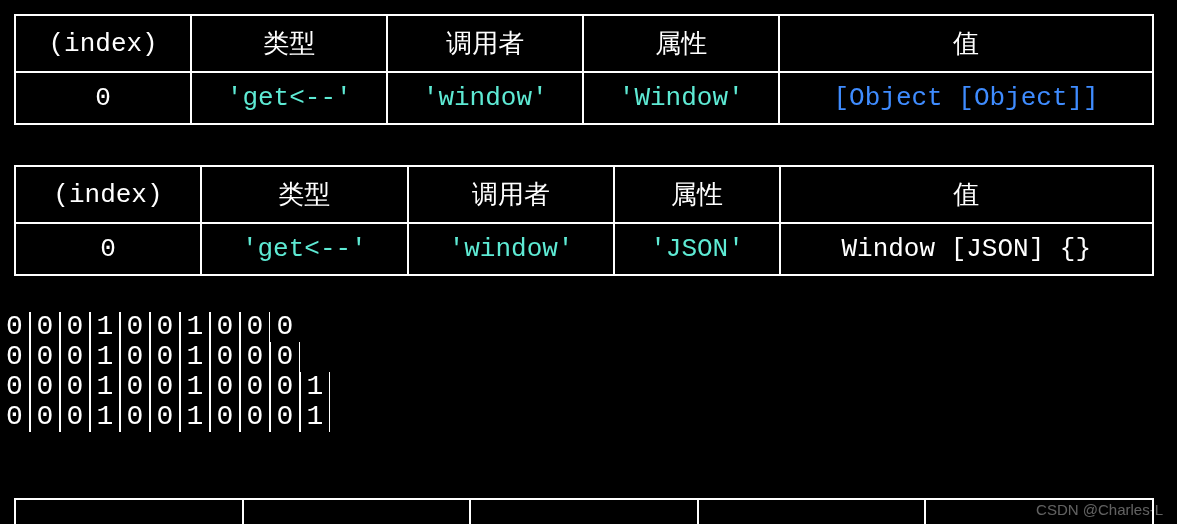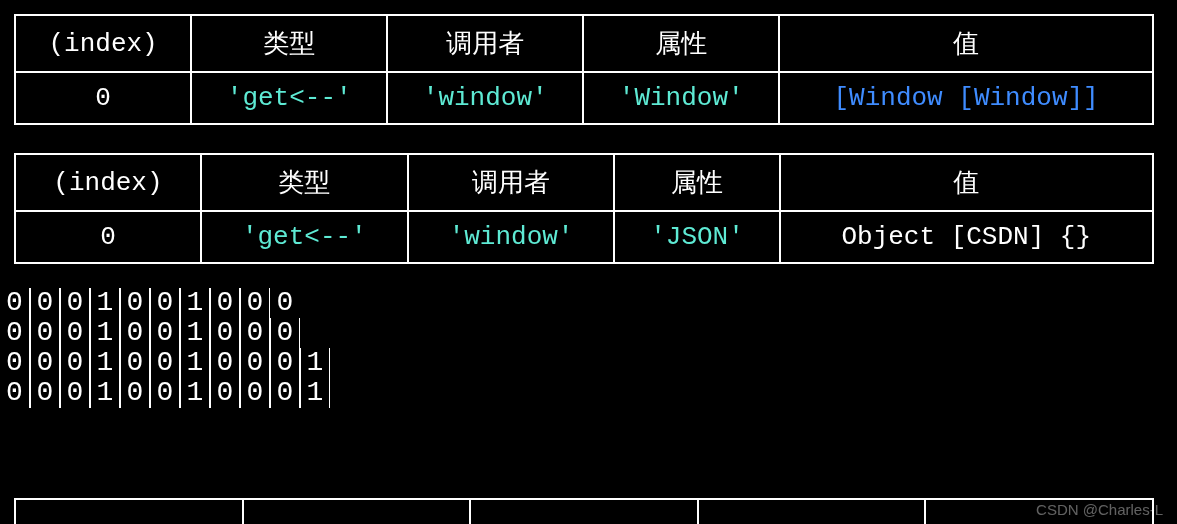--- a/index.html
+++ b/index.html
@@ -8,21 +8,21 @@
     background:#000; color:#fff;
     font-family: "SimSun","NSimSun","FangSong","Courier New",monospace;
     font-size:26px;
     overflow:hidden;
     position:relative;
   }
   .wrap { padding:14px 14px 0 14px; }
   table.console {
     border-collapse:collapse;
     width:1140px;
-    margin-bottom:28px;
+    margin-bottom:40px;
   }
   table.console th, table.console td {
     border:2px solid #fff;
     padding:10px 14px;
     text-align:center;
     font-weight:normal;
     white-space:nowrap;
   }
   .c-green { color:#5eead4; }
   .c-blue  { color:#3f8cff; }
@@ -63,40 +63,40 @@
       <th>类型</th>
       <th>调用者</th>
       <th>属性</th>
       <th>值</th>
     </tr>
     <tr>
       <td class="c-white">0</td>
       <td class="c-green">'get&lt;--'</td>
       <td class="c-green">'window'</td>
       <td class="c-green">'Window'</td>
-      <td class="c-blue">[Window [Window]]</td>
+      <td class="c-blue">[Object [Object]]</td>
     </tr>
   </tbody>
     </table>
 
   <table class="console">
     <tbody>
         <tr>
       <th>(index)</th>
       <th>类型</th>
       <th>调用者</th>
       <th>属性</th>
       <th>值</th>
     </tr>
     <tr>
       <td class="c-white">0</td>
       <td class="c-green">'get&lt;--'</td>
       <td class="c-green">'window'</td>
       <td class="c-green">'JSON'</td>
-      <td class="c-white">Object [CSDN] {}</td>
+      <td class="c-white">Window [JSON] {}</td>
     </tr>
   </tbody>
     </table>
 
   <div class="bits" id="bits-container">
       <div class="bits-row">
         <span class="bit no-l">0</span>
         <span class="bit">0</span>
         <span class="bit">0</span>
         <span class="bit">1</span>

